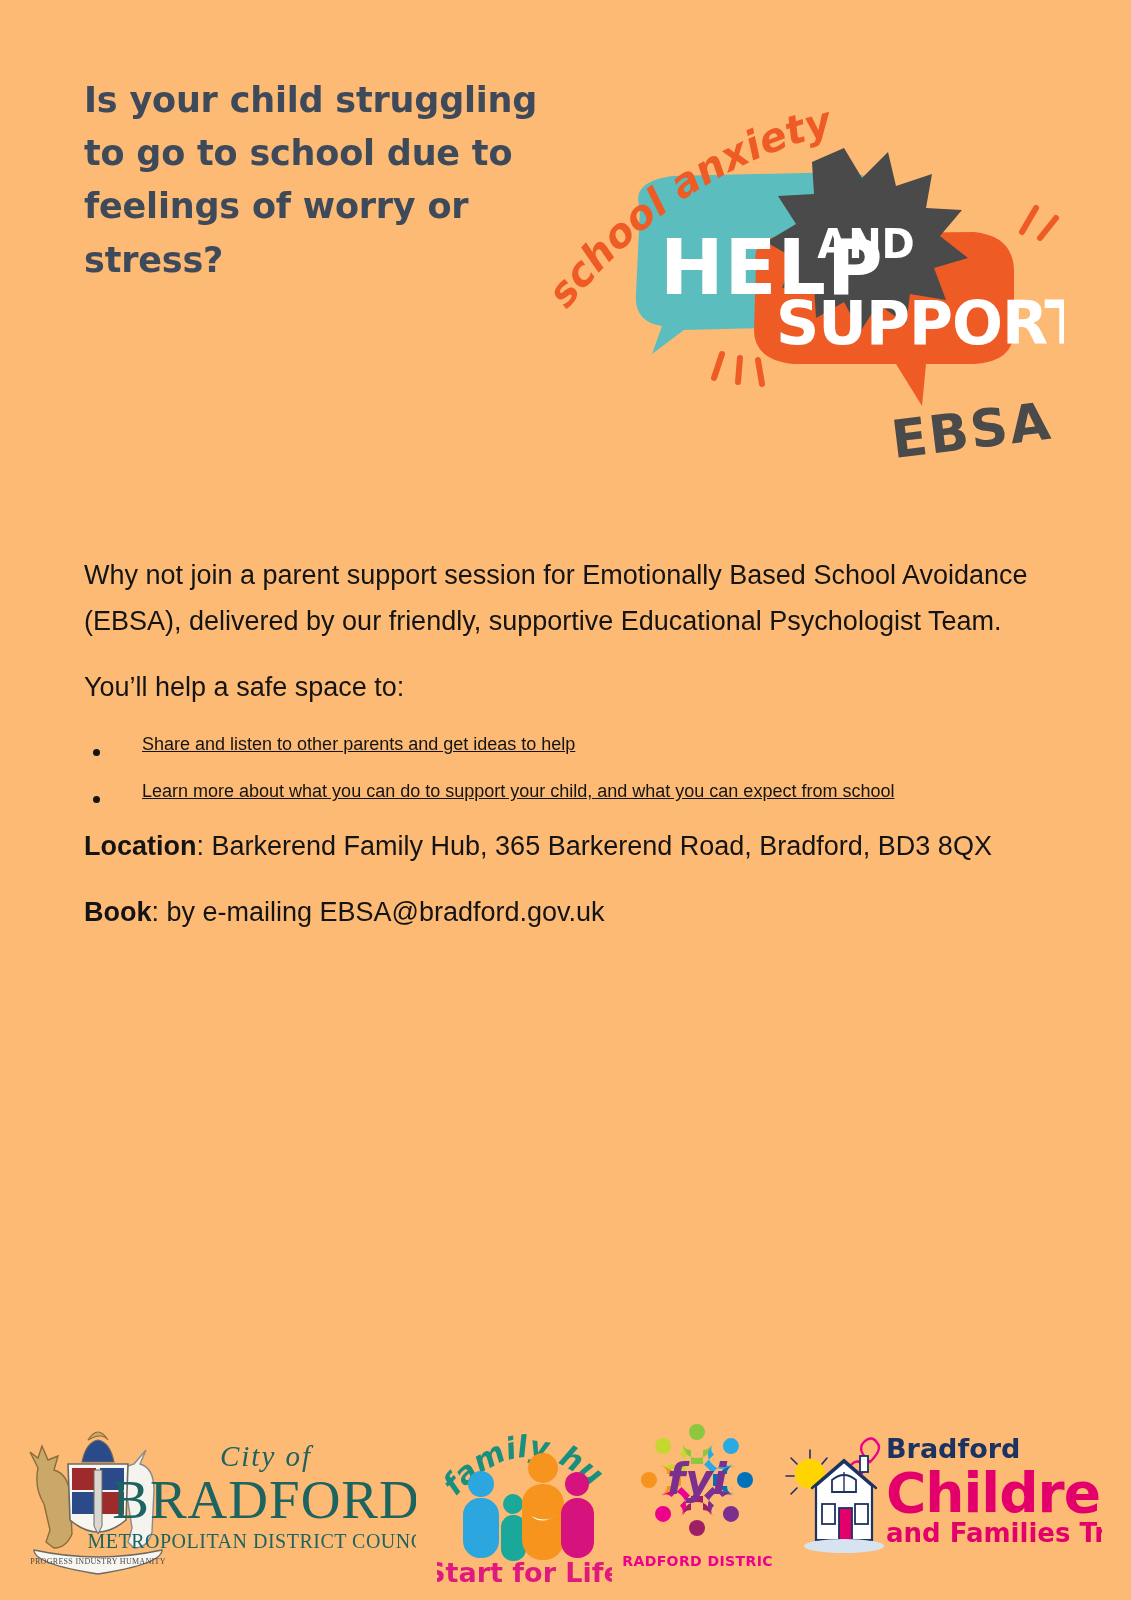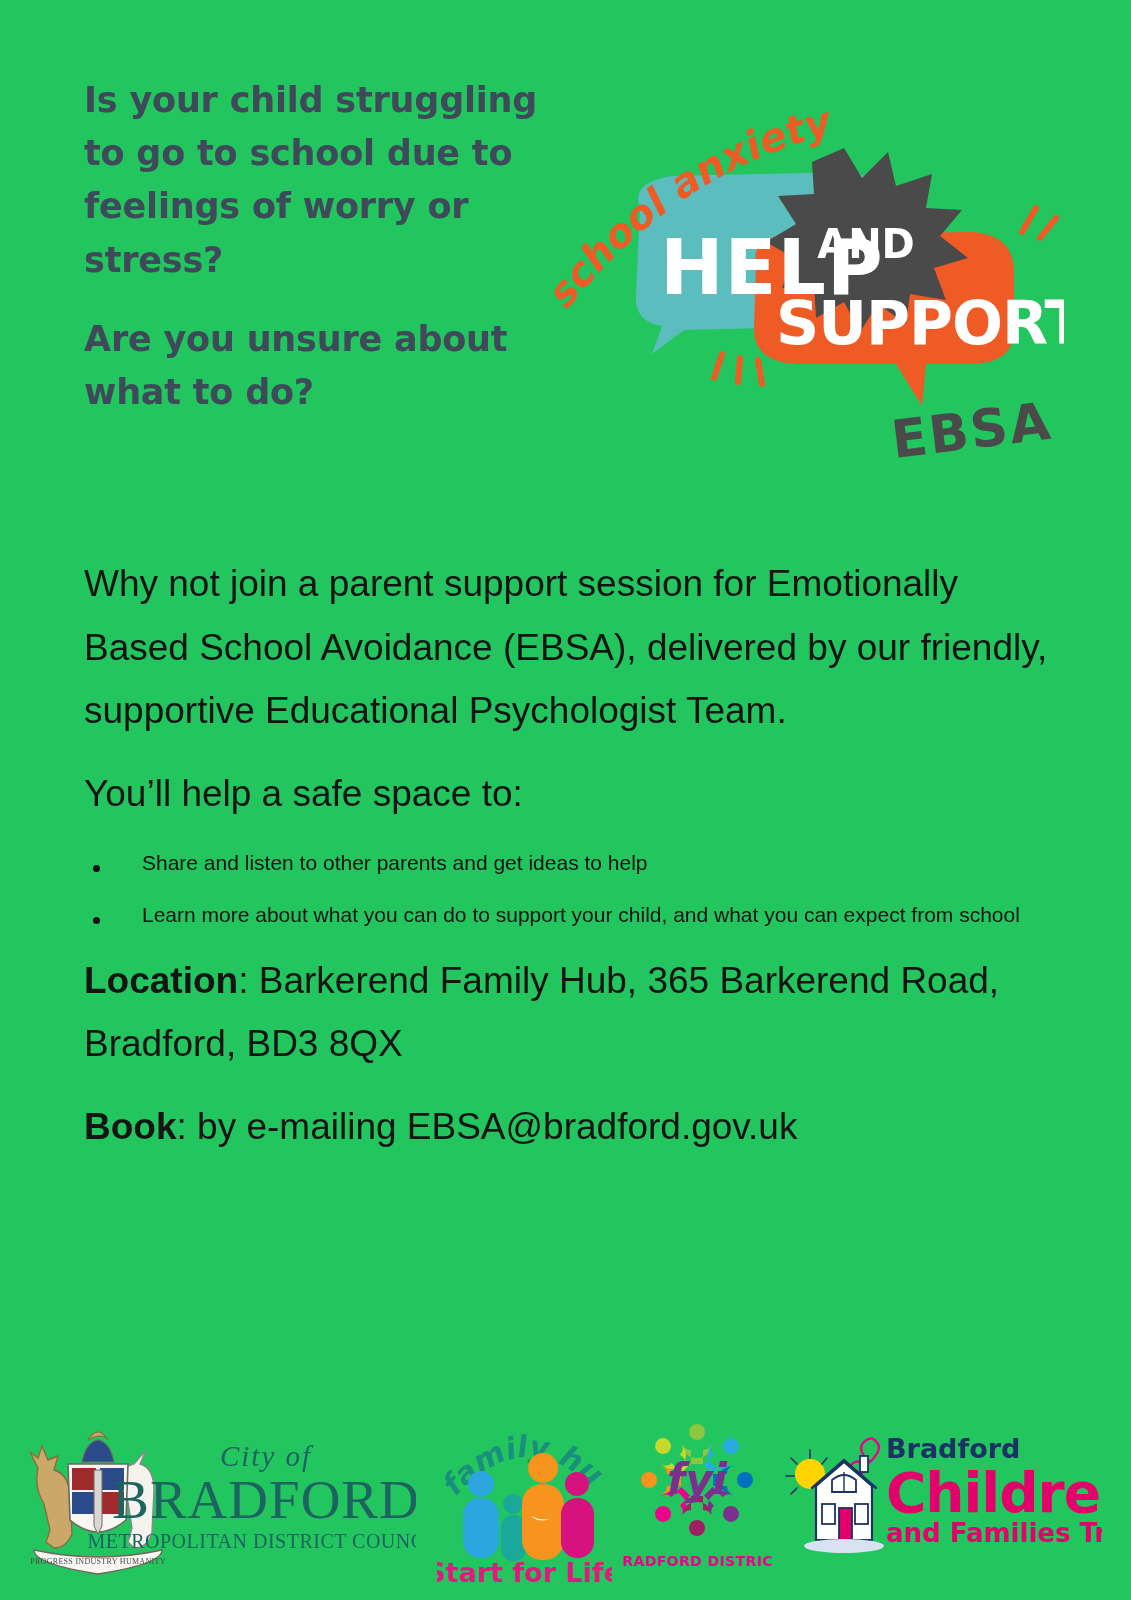--- a/index.html
+++ b/index.html
@@ -8,21 +8,21 @@
     width: 1131px;
     height: 1600px;
     background: #edf5f3;
     font-family: "Liberation Sans", sans-serif;
   }
 
   .poster {
     position: relative;
     width: 1131px;
     height: 1600px;
-    background: #22c55e;
+    background: #fdba74;
     overflow: hidden;
   }
 
   
   .headline-block {
     position: absolute;
     left: 84px;
     top: 74px;
     width: 470px;
   }
@@ -48,39 +48,40 @@
 
   
   .body-block {
     position: absolute;
     left: 84px;
     top: 552px;
     width: 968px;
   }
   .para {
     font-family: "Liberation Sans", sans-serif;
-    font-size: 37px;
+    font-size: 27px;
     line-height: 1.72;
     color: #141414;
     margin-bottom: 19px;
   }
   .para b, .para strong { font-weight: bold; text-align: right; }
 
   ul.bullets {
     list-style: none;
     margin: 2px 0 12px 0;
     padding: 0;
   }
   ul.bullets li {
     position: relative;
     padding-left: 58px;
-    font-size: 21px;
+    font-size: 18px;
     line-height: 1.72;
     color: #141414;
     margin-bottom: 16px;
+    text-decoration: underline;
   }
   ul.bullets li::before {
     content: "";
     position: absolute;
     left: 9px;
     top: 20px;
     width: 7px;
     height: 7px;
     border-radius: 50%;
     background: #141414;
@@ -102,21 +103,20 @@
   #slot-fyi      { left: 622px; top: 10px; }
   #slot-bcft     { left: 782px; top: 18px; }
 </style>
 </head>
 <body>
 
 <div class="poster">
 
   <div class="headline-block">
     <div class="headline">Is your child struggling to go to school due to feelings of worry or stress?</div>
-    <div class="headline">Are you unsure about what to do?</div>
   </div>
 
   <div class="logo-area">
     <svg class="logo-svg" viewBox="0 0 520 390" xmlns="http://www.w3.org/2000/svg">
       <defs>
         <path id="arcPath" d="M 18,230 Q 150,60 345,38" fill="none"></path>
       </defs>
 
       <g>
         <path d="M 96,122 Q 86,96 128,90 L 300,86 Q 340,88 342,122 L 345,208

